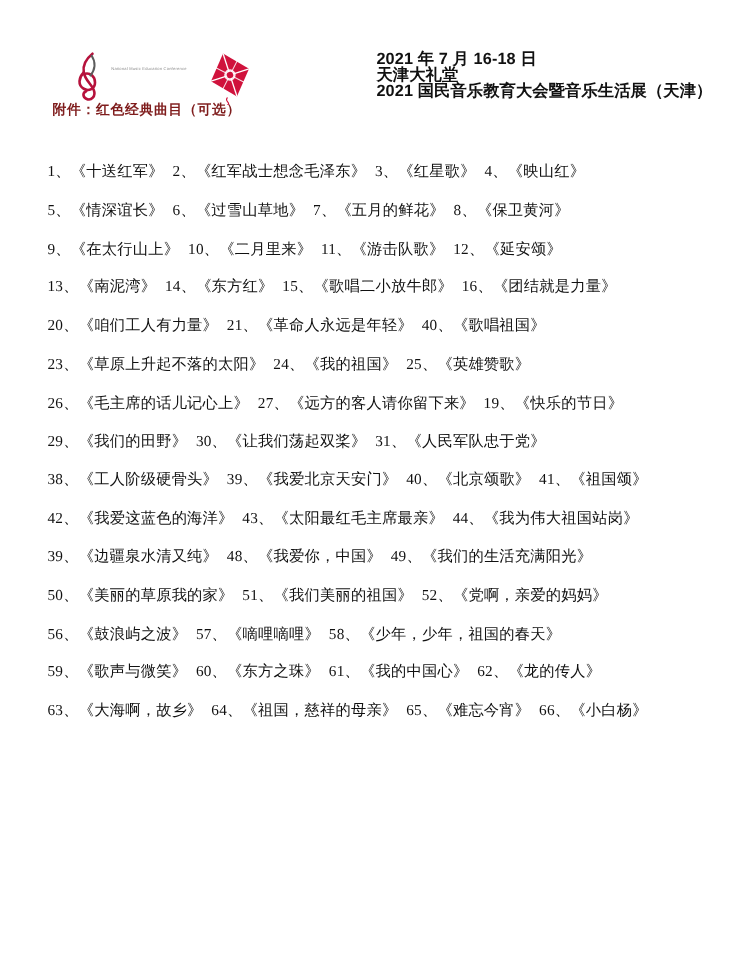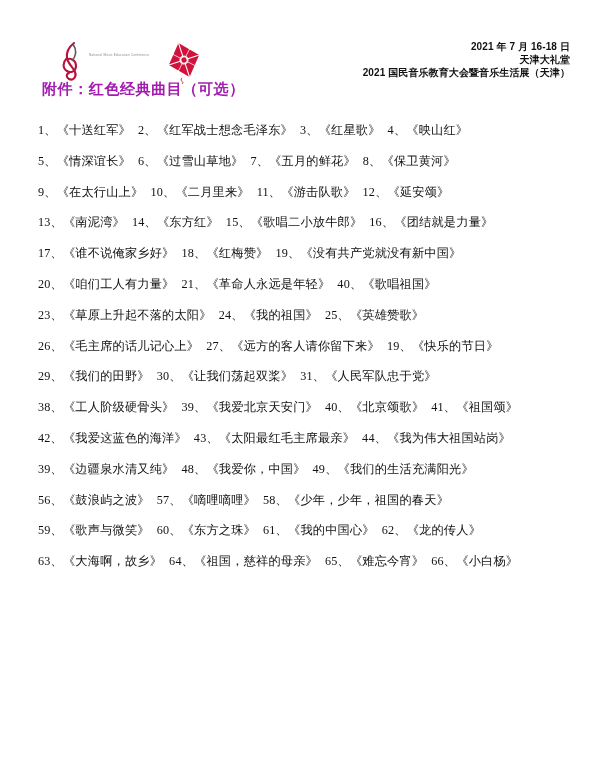--- a/index.html
+++ b/index.html
@@ -56,40 +56,40 @@
     padding-top: 12px;
     white-space: nowrap;
   }
   .logo-kite {
     width: 40px;
     height: 42px;
     position: relative;
   }
   .logo-kite svg { display: block; }
   .header-right {
-    text-align: right;
+    text-align: left;
     font-family: "Liberation Sans", sans-serif;
-    font-size: 10px;
+    font-size: 13px;
     line-height: 13px;
     color: #111;
     font-weight: bold;
     padding-top: 2px;
     letter-spacing: 0.1px;
   }
   
   .doc-title {
     margin: 24px 0 0 42px;
-    font-size: 15px;
+    font-size: 11px;
     font-weight: bold;
     letter-spacing: 0.6px;
-    color: #a21caf;
+    color: #7f1d1d;
   }
   
   .song-list {
-    margin: 16px 0 0 0;
+    margin: 27px 0 0 0;
     padding: 0 32px 0 38px;
   }
   .song-line {
     display: block;
     font-size: 12.2px;
     line-height: 30.8px;
     color: #111;
     letter-spacing: 0.2px;
     white-space: nowrap;
   }
@@ -145,26 +145,26 @@
     </div>
   </div>
 
   <div class="doc-title">附件：红色经典曲目（可选）</div>
 
   <div class="song-list">
       <div class="song-line"><span class="song-item"><span class="song-num">1、</span><span class="song-name">《十送红军》</span></span><span class="gap"></span><span class="song-item"><span class="song-num">2、</span><span class="song-name">《红军战士想念毛泽东》</span></span><span class="gap"></span><span class="song-item"><span class="song-num">3、</span><span class="song-name">《红星歌》</span></span><span class="gap"></span><span class="song-item"><span class="song-num">4、</span><span class="song-name">《映山红》</span></span></div>
       <div class="song-line"><span class="song-item"><span class="song-num">5、</span><span class="song-name">《情深谊长》</span></span><span class="gap"></span><span class="song-item"><span class="song-num">6、</span><span class="song-name">《过雪山草地》</span></span><span class="gap"></span><span class="song-item"><span class="song-num">7、</span><span class="song-name">《五月的鲜花》</span></span><span class="gap"></span><span class="song-item"><span class="song-num">8、</span><span class="song-name">《保卫黄河》</span></span></div>
       <div class="song-line"><span class="song-item"><span class="song-num">9、</span><span class="song-name">《在太行山上》</span></span><span class="gap"></span><span class="song-item"><span class="song-num">10、</span><span class="song-name">《二月里来》</span></span><span class="gap"></span><span class="song-item"><span class="song-num">11、</span><span class="song-name">《游击队歌》</span></span><span class="gap"></span><span class="song-item"><span class="song-num">12、</span><span class="song-name">《延安颂》</span></span></div>
       <div class="song-line"><span class="song-item"><span class="song-num">13、</span><span class="song-name">《南泥湾》</span></span><span class="gap"></span><span class="song-item"><span class="song-num">14、</span><span class="song-name">《东方红》</span></span><span class="gap"></span><span class="song-item"><span class="song-num">15、</span><span class="song-name">《歌唱二小放牛郎》</span></span><span class="gap"></span><span class="song-item"><span class="song-num">16、</span><span class="song-name">《团结就是力量》</span></span></div>
-      <div class="song-line"><span class="song-item"><span class="song-num">17、</span><span class="song-name">《谁不说俺家乡好》</span></span><span class="gap"></span><span class="song-item"><span class="song-num">18、</span><span class="song-name">《红梅赞》</span></span><span class="gap"></span><span class="song-item"><span class="song-num">19、</span><span class="song-name">《没有共产党就没有新中国》</span></span></div>
       <div class="song-line"><span class="song-item"><span class="song-num">20、</span><span class="song-name">《咱们工人有力量》</span></span><span class="gap"></span><span class="song-item"><span class="song-num">21、</span><span class="song-name">《革命人永远是年轻》</span></span><span class="gap"></span><span class="song-item"><span class="song-num">40、</span><span class="song-name">《歌唱祖国》</span></span></div>
       <div class="song-line"><span class="song-item"><span class="song-num">23、</span><span class="song-name">《草原上升起不落的太阳》</span></span><span class="gap"></span><span class="song-item"><span class="song-num">24、</span><span class="song-name">《我的祖国》</span></span><span class="gap"></span><span class="song-item"><span class="song-num">25、</span><span class="song-name">《英雄赞歌》</span></span></div>
       <div class="song-line"><span class="song-item"><span class="song-num">26、</span><span class="song-name">《毛主席的话儿记心上》</span></span><span class="gap"></span><span class="song-item"><span class="song-num">27、</span><span class="song-name">《远方的客人请你留下来》</span></span><span class="gap"></span><span class="song-item"><span class="song-num">19、</span><span class="song-name">《快乐的节日》</span></span></div>
       <div class="song-line"><span class="song-item"><span class="song-num">29、</span><span class="song-name">《我们的田野》</span></span><span class="gap"></span><span class="song-item"><span class="song-num">30、</span><span class="song-name">《让我们荡起双桨》</span></span><span class="gap"></span><span class="song-item"><span class="song-num">31、</span><span class="song-name">《人民军队忠于党》</span></span></div>
       <div class="song-line"><span class="song-item"><span class="song-num">38、</span><span class="song-name">《工人阶级硬骨头》</span></span><span class="gap"></span><span class="song-item"><span class="song-num">39、</span><span class="song-name">《我爱北京天安门》</span></span><span class="gap"></span><span class="song-item"><span class="song-num">40、</span><span class="song-name">《北京颂歌》</span></span><span class="gap"></span><span class="song-item"><span class="song-num">41、</span><span class="song-name">《祖国颂》</span></span></div>
       <div class="song-line"><span class="song-item"><span class="song-num">42、</span><span class="song-name">《我爱这蓝色的海洋》</span></span><span class="gap"></span><span class="song-item"><span class="song-num">43、</span><span class="song-name">《太阳最红毛主席最亲》</span></span><span class="gap"></span><span class="song-item"><span class="song-num">44、</span><span class="song-name">《我为伟大祖国站岗》</span></span></div>
       <div class="song-line"><span class="song-item"><span class="song-num">39、</span><span class="song-name">《边疆泉水清又纯》</span></span><span class="gap"></span><span class="song-item"><span class="song-num">48、</span><span class="song-name">《我爱你，中国》</span></span><span class="gap"></span><span class="song-item"><span class="song-num">49、</span><span class="song-name">《我们的生活充满阳光》</span></span></div>
+      <div class="song-line"><span class="song-item"><span class="song-num">50、</span><span class="song-name">《美丽的草原我的家》</span></span><span class="gap"></span><span class="song-item"><span class="song-num">51、</span><span class="song-name">《我们美丽的祖国》</span></span><span class="gap"></span><span class="song-item"><span class="song-num">52、</span><span class="song-name">《党啊，亲爱的妈妈》</span></span></div>
       <div class="song-line"><span class="song-item"><span class="song-num">56、</span><span class="song-name">《鼓浪屿之波》</span></span><span class="gap"></span><span class="song-item"><span class="song-num">57、</span><span class="song-name">《嘀哩嘀哩》</span></span><span class="gap"></span><span class="song-item"><span class="song-num">58、</span><span class="song-name">《少年，少年，祖国的春天》</span></span></div>
       <div class="song-line"><span class="song-item"><span class="song-num">59、</span><span class="song-name">《歌声与微笑》</span></span><span class="gap"></span><span class="song-item"><span class="song-num">60、</span><span class="song-name">《东方之珠》</span></span><span class="gap"></span><span class="song-item"><span class="song-num">61、</span><span class="song-name">《我的中国心》</span></span><span class="gap"></span><span class="song-item"><span class="song-num">62、</span><span class="song-name">《龙的传人》</span></span></div>
       <div class="song-line"><span class="song-item"><span class="song-num">63、</span><span class="song-name">《大海啊，故乡》</span></span><span class="gap"></span><span class="song-item"><span class="song-num">64、</span><span class="song-name">《祖国，慈祥的母亲》</span></span><span class="gap"></span><span class="song-item"><span class="song-num">65、</span><span class="song-name">《难忘今宵》</span></span><span class="gap"></span><span class="song-item"><span class="song-num">66、</span><span class="song-name">《小白杨》</span></span></div>
     </div>
 
 </div>
 
 </body></html>

